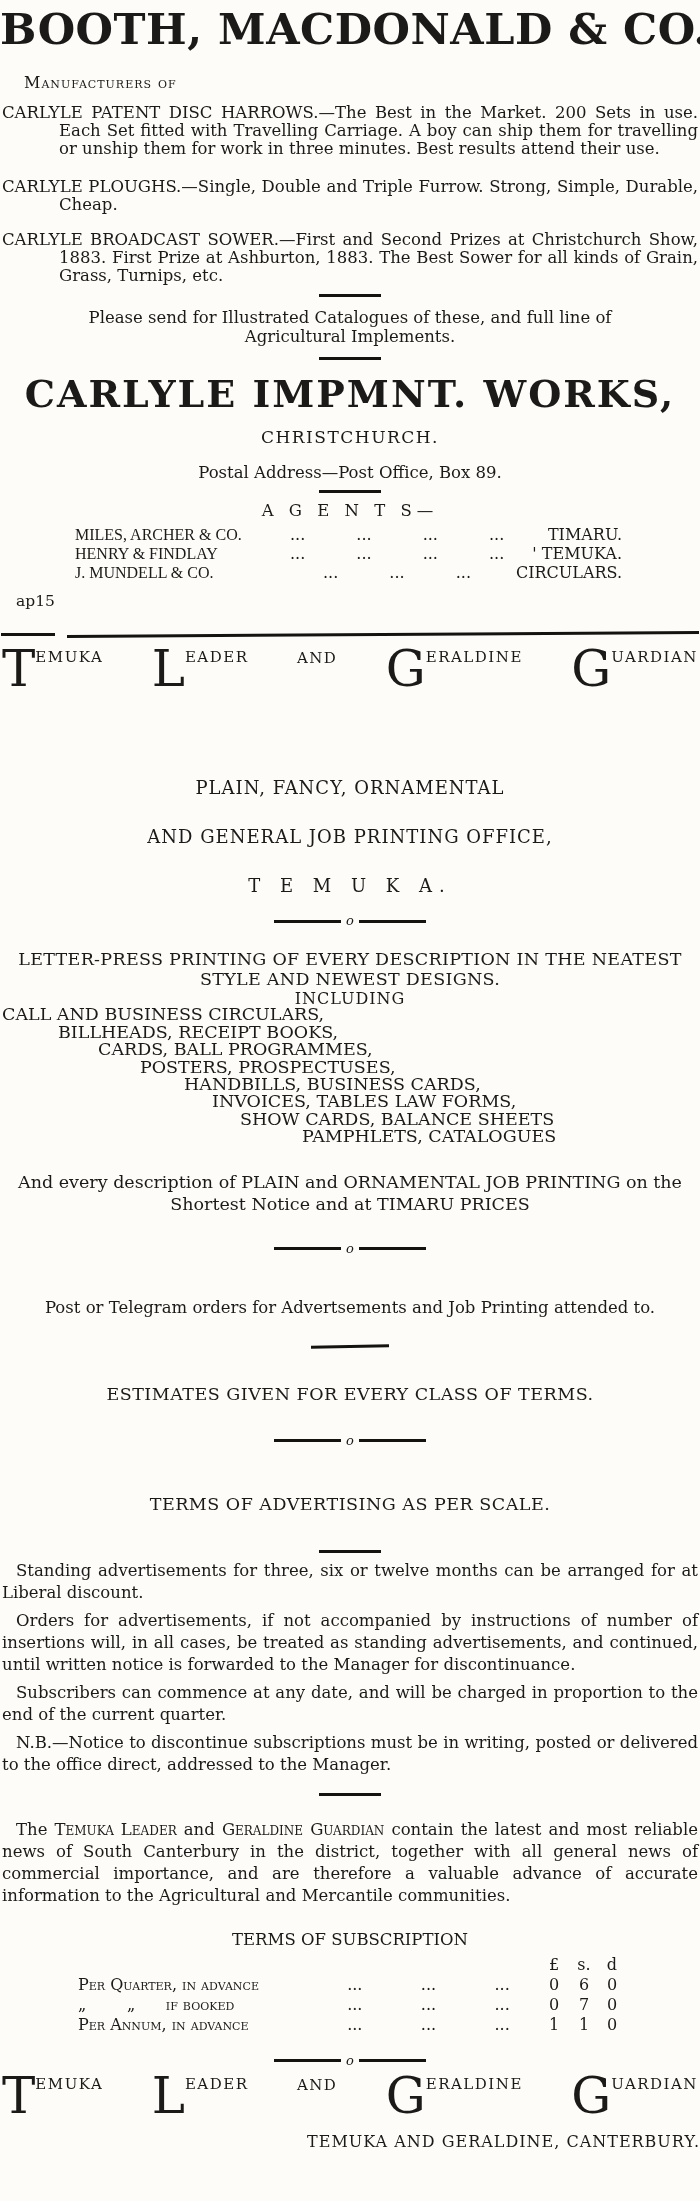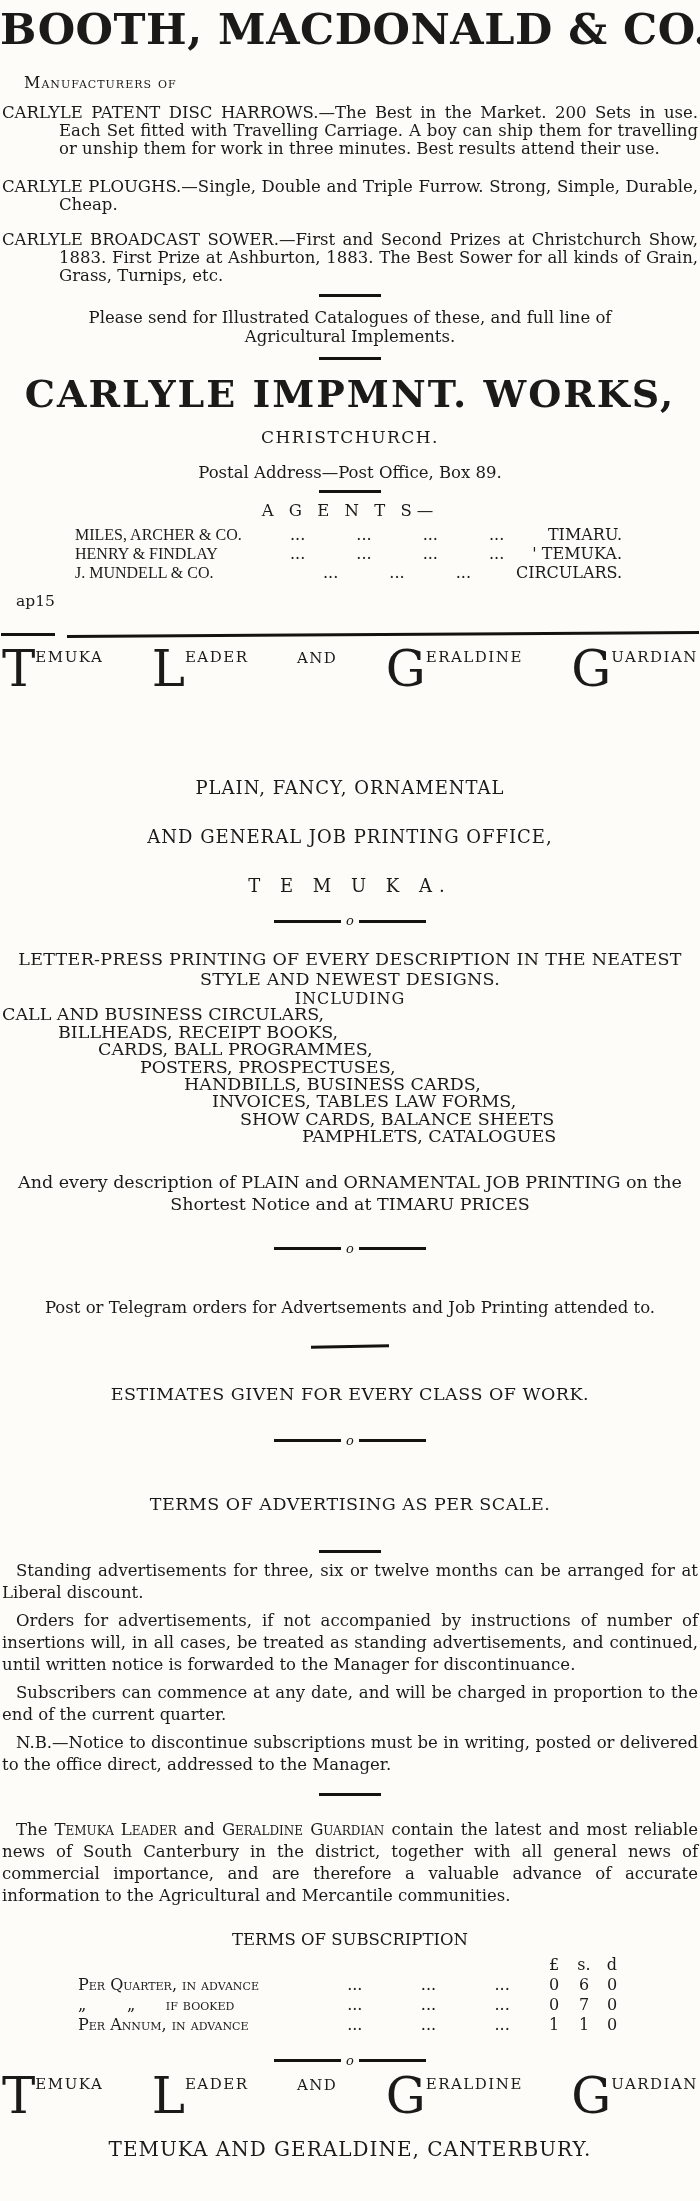--- a/index.html
+++ b/index.html
@@ -102,21 +102,21 @@
   .sub-heading{margin-top:24px;text-align:center;font-size:16.5px;line-height:17px;}
   .sub-table{margin:7px 75px 0 78px;font-size:16px;}
   .sub-row{display:grid;grid-template-columns:240px 1fr 1fr 1fr 30px 30px 26px;align-items:baseline;line-height:20px;}
   .sub-row .lbl{font-variant:small-caps;white-space:pre;}
   .sub-row .dots{text-align:center;}
   .sub-row .amt{text-align:center;}
   .sub-head .amt{font-weight:400;}
 
   
   .masthead.bottom{margin-top:9px;}
-  .footer-line{margin-top:14px;text-align:center;font-size:20px;line-height:20px;letter-spacing:1px;}
+  .footer-line{margin-top:7px;text-align:right;font-size:16px;line-height:20px;letter-spacing:1px;}
 </style>
 </head>
 <body>
 
 <div class="page">
 
   <div class="ad-title">BOOTH, MACDONALD &amp; CO.,</div>
   <div class="ad-subtitle">Manufacturers of</div>
 
   <p class="product p1"><span>CARLYLE PATENT DISC HARROWS.</span><span>—The Best in the Market.  200 Sets in use.  Each Set fitted with Travelling Carriage.  A boy can ship them for travelling or unship them for work in three minutes.  Best results attend their use.</span></p>
@@ -193,21 +193,21 @@
   <div class="po-everydesc">And every description of PLAIN and ORNAMENTAL JOB PRINTING on the Shortest Notice and at TIMARU PRICES</div>
 
   <div class="divider-o d2">
     <span class="bar"></span>
       <span class="orn">o</span>
       <span class="bar"></span>
   </div>
 
   <div class="orders-note">Post or Telegram orders for Advertsements and Job Printing attended to.</div>
   <div class="rule-s r4 rule-flourish"></div>
-  <div class="estimates">ESTIMATES GIVEN FOR EVERY CLASS OF WORK.</div>
+  <div class="estimates">ESTIMATES GIVEN FOR EVERY CLASS OF TERMS.</div>
 
   <div class="divider-o d3">
     <span class="bar"></span>
       <span class="orn">o</span>
       <span class="bar"></span>
   </div>
 
   <div class="terms-adv">TERMS OF ADVERTISING AS PER SCALE.</div>
   <div class="rule-s r5"></div>
 

